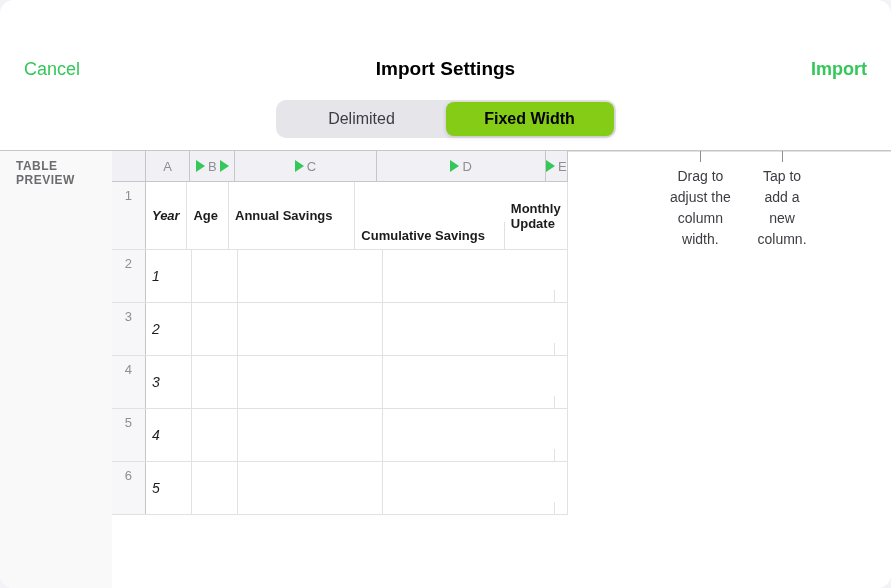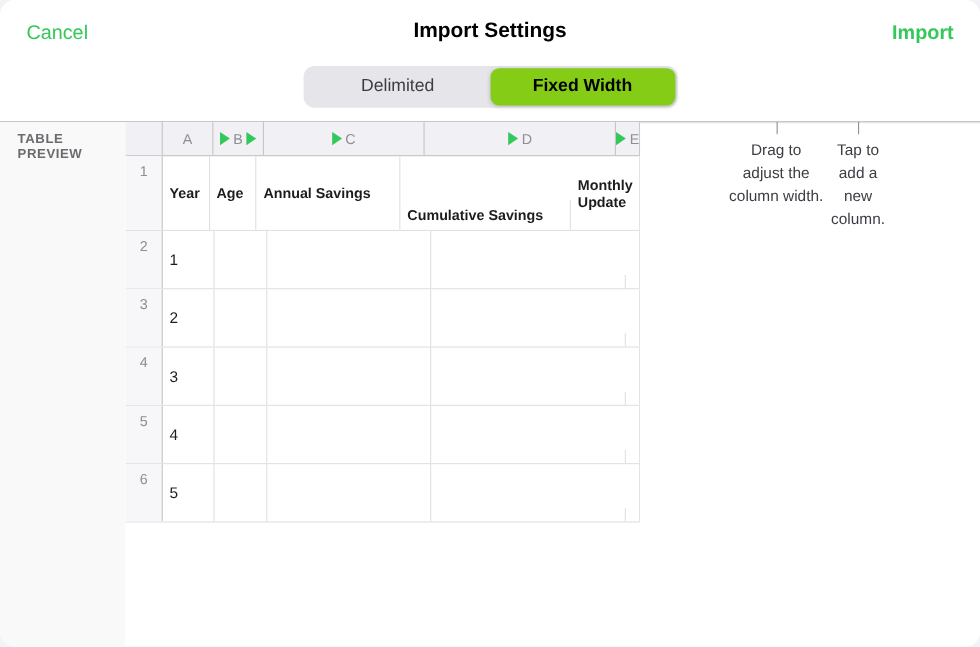--- a/index.html
+++ b/index.html
@@ -26,20 +26,21 @@
       position: relative;
     }
 
     
     .header {
       display: flex;
       align-items: center;
       justify-content: space-between;
       padding: 18px 24px 14px 24px;
       background: #ffffff;
+      margin-top: 40px;
     }
 
     .header-cancel {
       color: #34c759;
       font-size: 18px;
       font-weight: 400;
       cursor: pointer;
       background: none;
       border: none;
     }
@@ -134,20 +135,21 @@
       background: #ffffff;
       border-top: 1px solid #e0e0e5;
     }
 
     .annotation-text {
       font-size: 14px;
       color: #3c3c43;
       text-align: center;
       line-height: 1.5;
       max-width: 160px;
+      margin-left: 12px;
     }
 
     
     .annotation-left-line {
       position: relative;
     }
 
     .annotation-left-line::before {
       content: '';
       position: absolute;
@@ -232,21 +234,21 @@
       padding: 6px 6px;
       font-size: 14px;
       color: #1c1c1e;
       border-right: 1px solid #e0e0e5;
       display: flex;
       align-items: center;
     }
 
     .d-cell.bold { font-weight: 700; font-size: 13px; }
 
-    .w-da  { width: 50px; }
+    .w-da  { width: 50px; font-style: italic; }
     .w-db  { width: 50px; }
     .w-dc  { width: 160px; }
     .w-dd  { width: 190px; margin-top: 40px; }
     .w-de  { flex: 1; }
 
     .table-body-wrapper {
       position: relative;
     }
   </style>
 </head>

